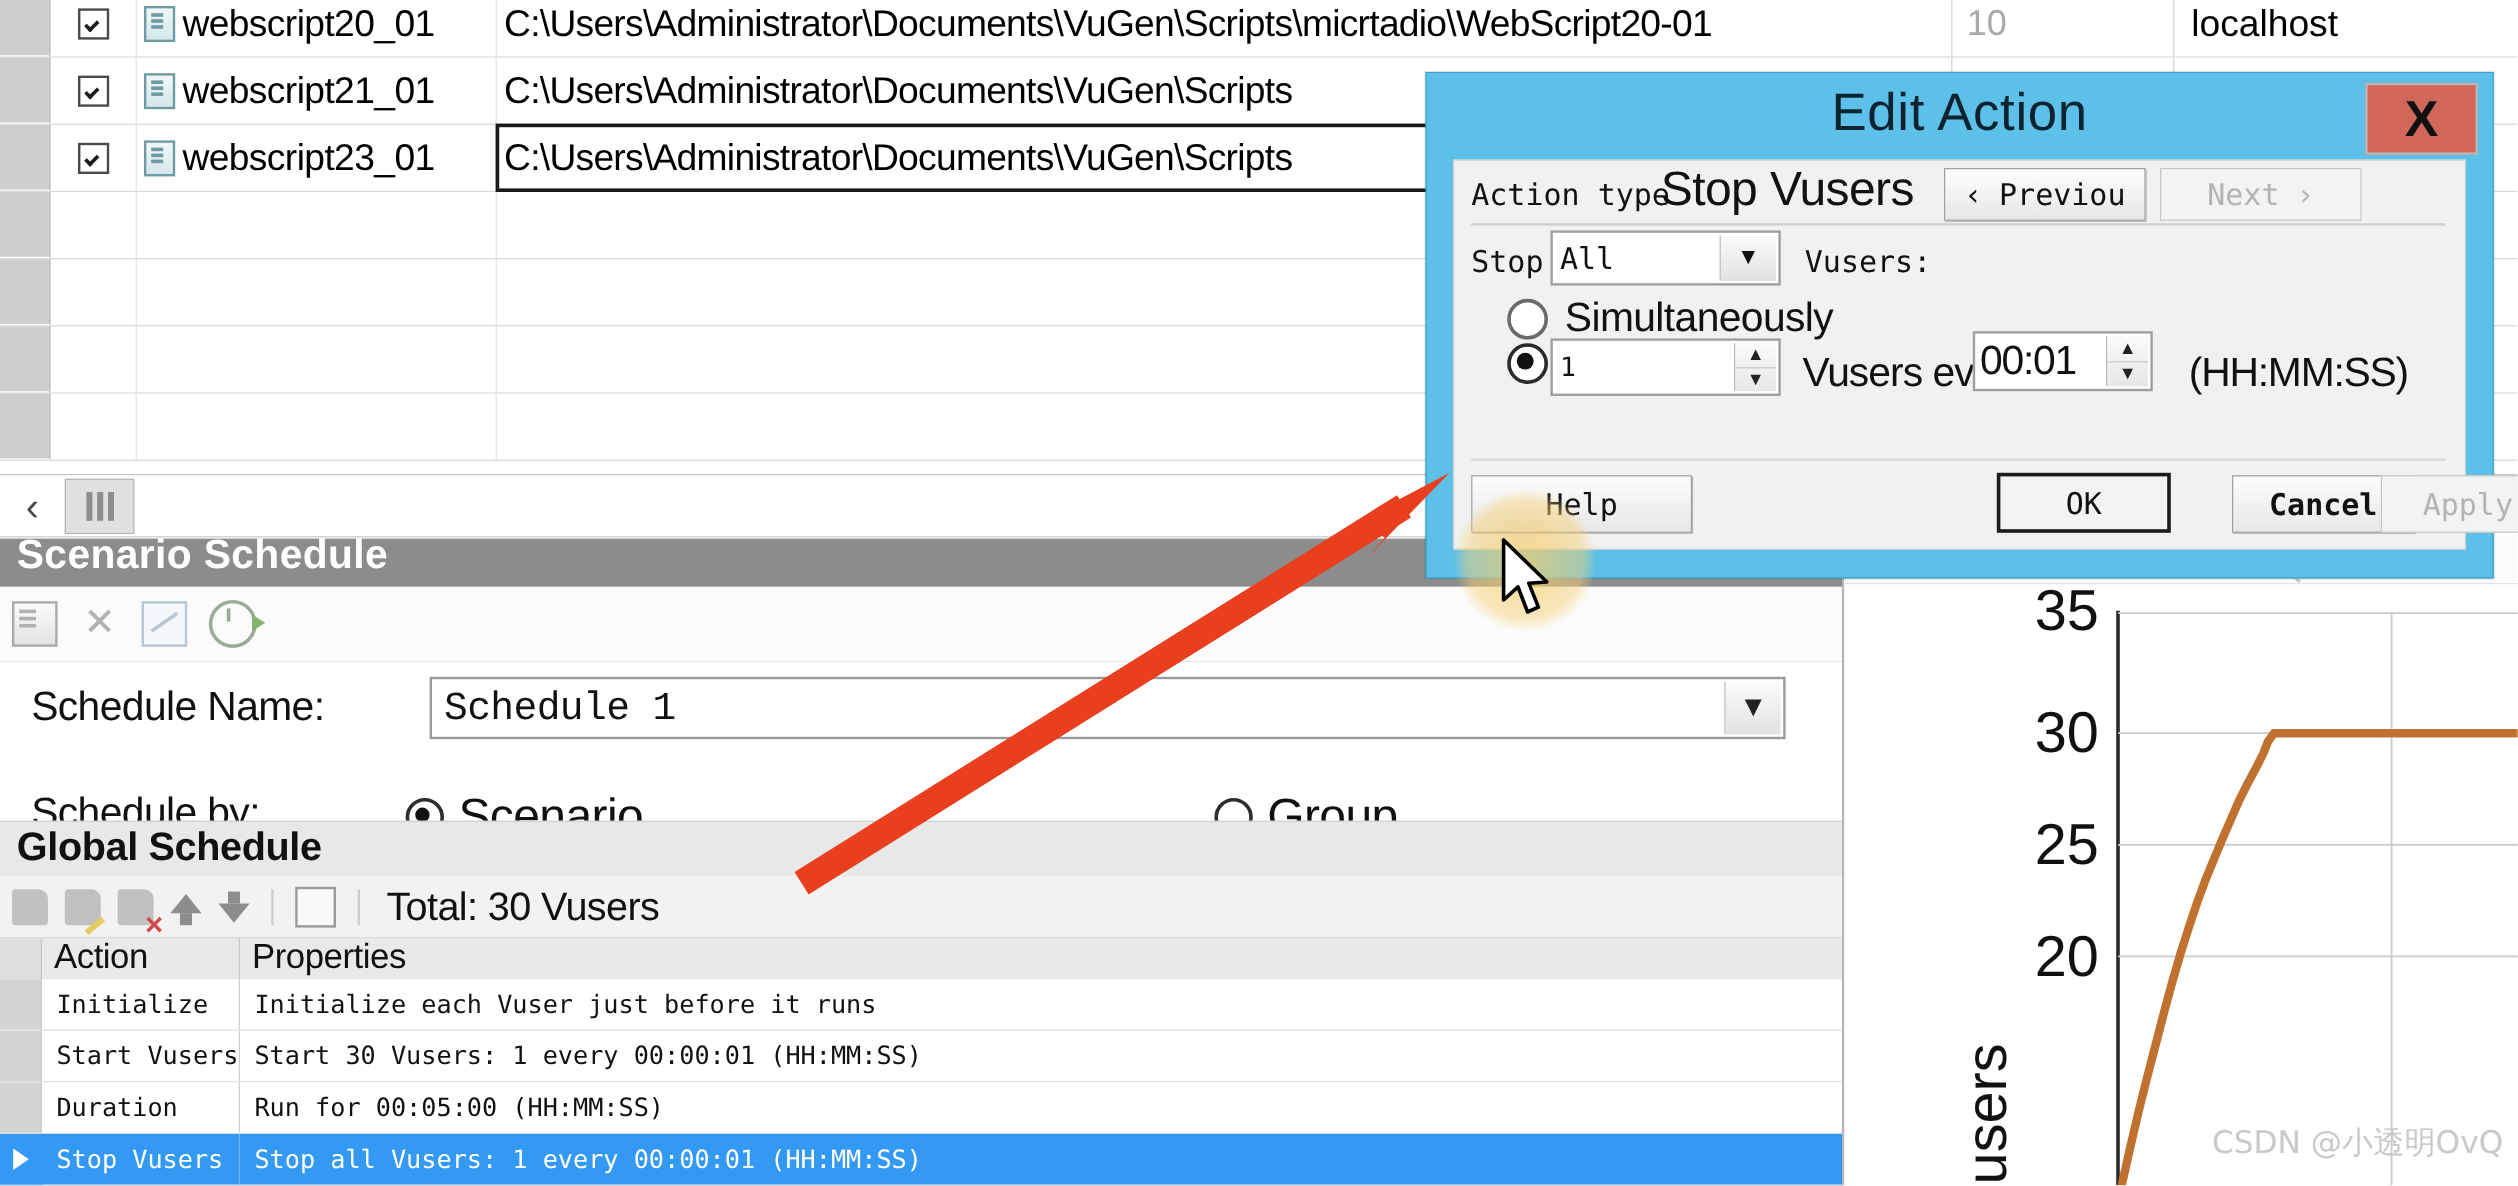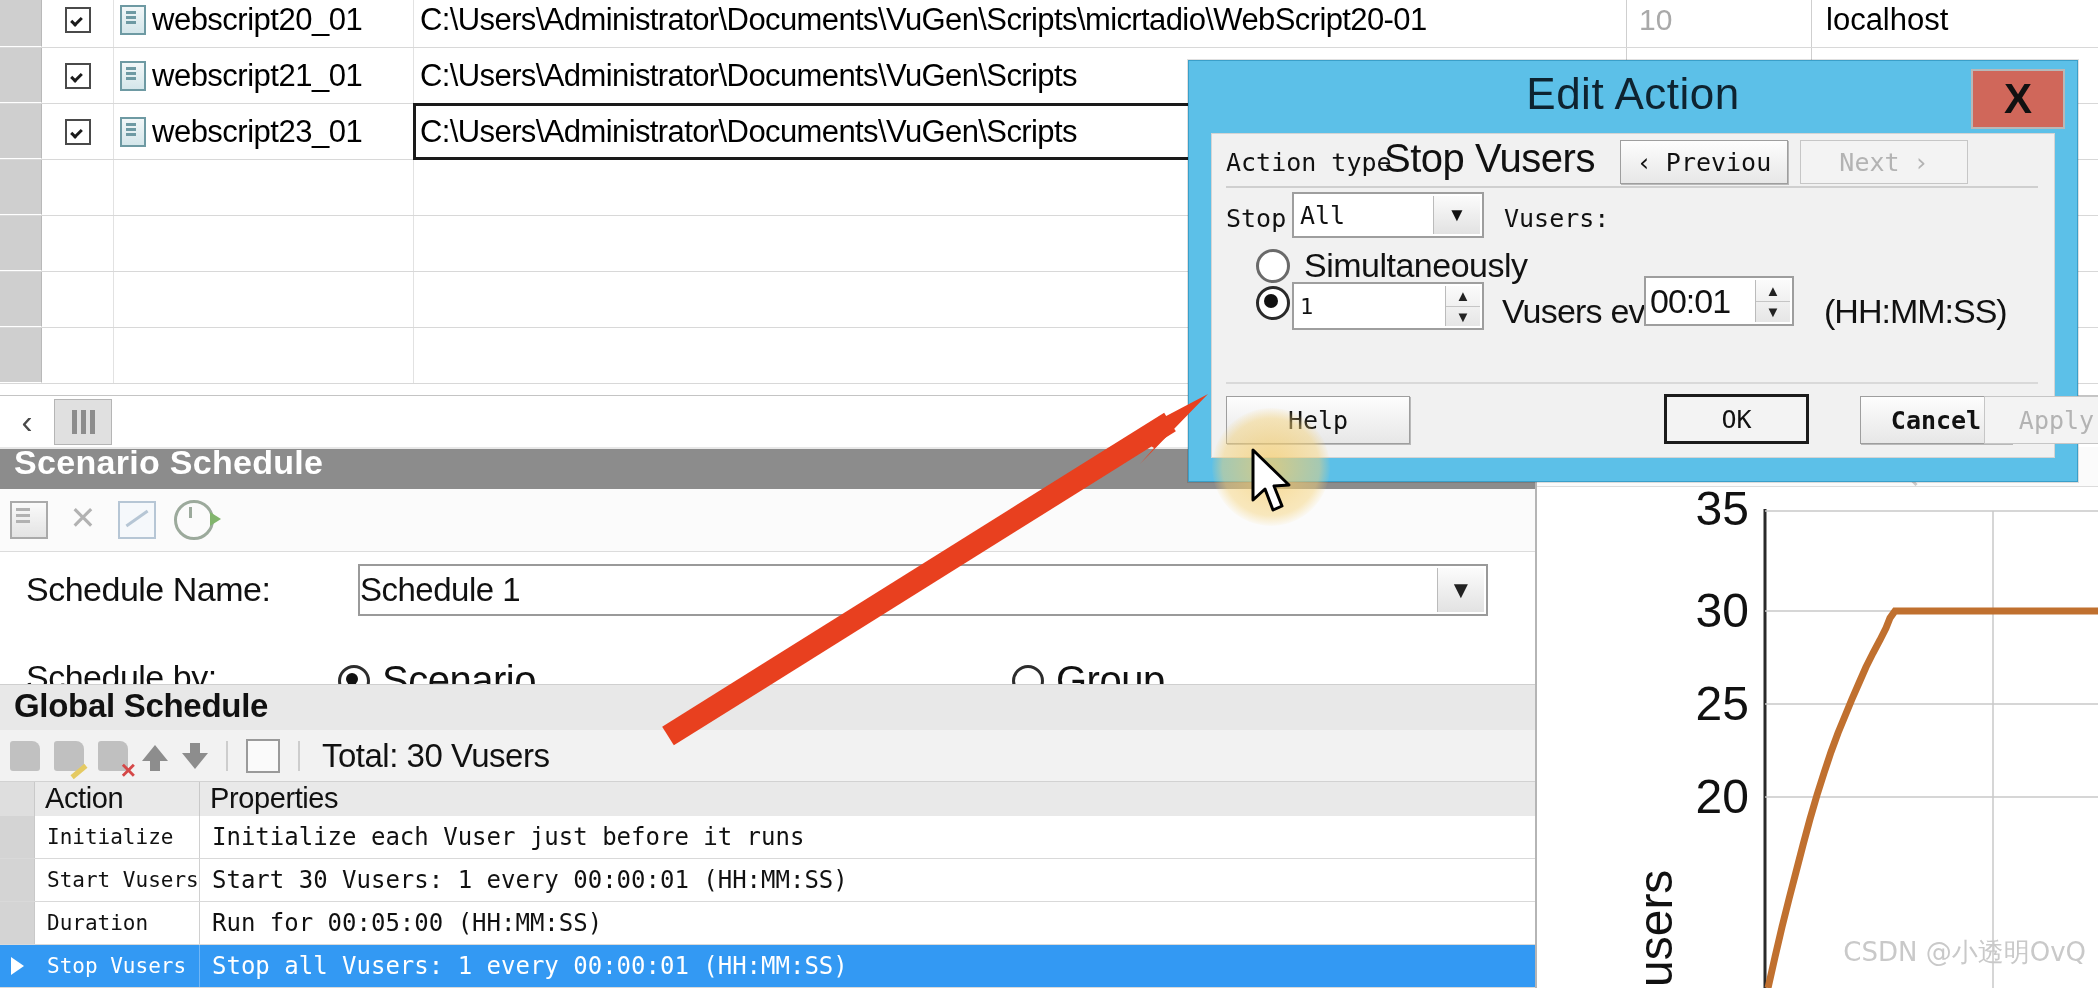--- a/index.html
+++ b/index.html
@@ -68,21 +68,21 @@
   .ico-clock{border:3px solid #7d8f7d;border-radius:50%;}
   .ico-clock:after{content:"";position:absolute;left:12px;top:4px;width:3px;height:11px;background:#7d8f7d;}
   .ico-clock:before{content:"";position:absolute;right:-10px;top:9px;border-left:11px solid #5a9e3e;
                     border-top:7px solid transparent;border-bottom:7px solid transparent;}
 
   
   #sched-name-row{left:0;top:552px;width:1535px;height:80px;background:#fff;}
   #sched-name-label{position:absolute;left:26px;top:18px;font-size:34px;color:#111;letter-spacing:-.5px;}
   #sched-name-combo{position:absolute;left:358px;top:12px;width:1130px;height:52px;
         background:#fff;border:2px solid #9a9a9a;box-sizing:border-box;display:flex;align-items:center;}
-  #sched-name-value{font-size:33px;color:#111;letter-spacing:-.5px;}
+  #sched-name-value{padding-left:10px;font-size:33px;color:#111;letter-spacing:-.5px;font-family:Liberation Mono, monospace;}
   #sched-name-arrow{position:absolute;right:2px;top:2px;width:46px;bottom:2px;
         background:linear-gradient(#fcfcfc,#e2e2e2);border-left:1px solid #bbb;
         display:flex;align-items:center;justify-content:center;font-size:24px;color:#222;}
 
   
   #sched-by-row{left:0;top:652px;width:1535px;height:52px;background:#fff;
                 border-bottom:2px solid #d9d9d9;}
   #sched-by-label{position:absolute;left:26px;top:6px;font-size:34px;color:#111;letter-spacing:-.5px;}
   .radio{width:26px;height:26px;border:3px solid #2d2d2d;border-radius:50%;background:#fff;
          position:relative;flex:none;}
@@ -126,21 +126,21 @@
   #gs-header .hc2{flex:1;font-size:29px;color:#111;padding-left:10px;box-sizing:border-box;letter-spacing:-.4px;}
 
   .gs-row{position:absolute;left:0;width:1535px;height:43px;display:flex;
           background:#fff;border-bottom:1px solid #d9d9d9;box-sizing:border-box;}
   .gs-row .c0{width:34px;flex:none;background:#d4d4d4;border-right:1px solid #c9c9c9;
               display:flex;align-items:center;justify-content:center;}
   .gs-row .c1{width:165px;flex:none;border-right:1px solid #d0d0d0;box-sizing:border-box;
               display:flex;align-items:center;padding-left:12px;
               font-family:"DejaVu Sans Mono",monospace;font-size:21px;color:#111;}
   .gs-row .c2{flex:1;display:flex;align-items:center;padding-left:12px;box-sizing:border-box;
-              font-family:"DejaVu Sans Mono",monospace;font-size:24px;color:#111;}
+              font-family:"DejaVu Sans Mono",monospace;font-size:21px;color:#111;}
   .gs-row.sel{background:#3399f3;}
   .gs-row.sel .c0{background:#3399f3;border-right:1px solid #3399f3;}
   .gs-row.sel .c1,.gs-row.sel .c2{color:#fff;border-right-color:#6fb6f7;}
   .play-tri{width:0;height:0;border-left:13px solid #fff;border-top:9px solid transparent;
             border-bottom:9px solid transparent;}
 
   
   #chart-panel{left:1535px;top:447px;width:563px;height:541px;background:#fff;
                border-left:2px solid #b5b5b5;}
   #chart-toolbar{left:0;top:0;width:563px;height:40px;background:#fbfbfb;

